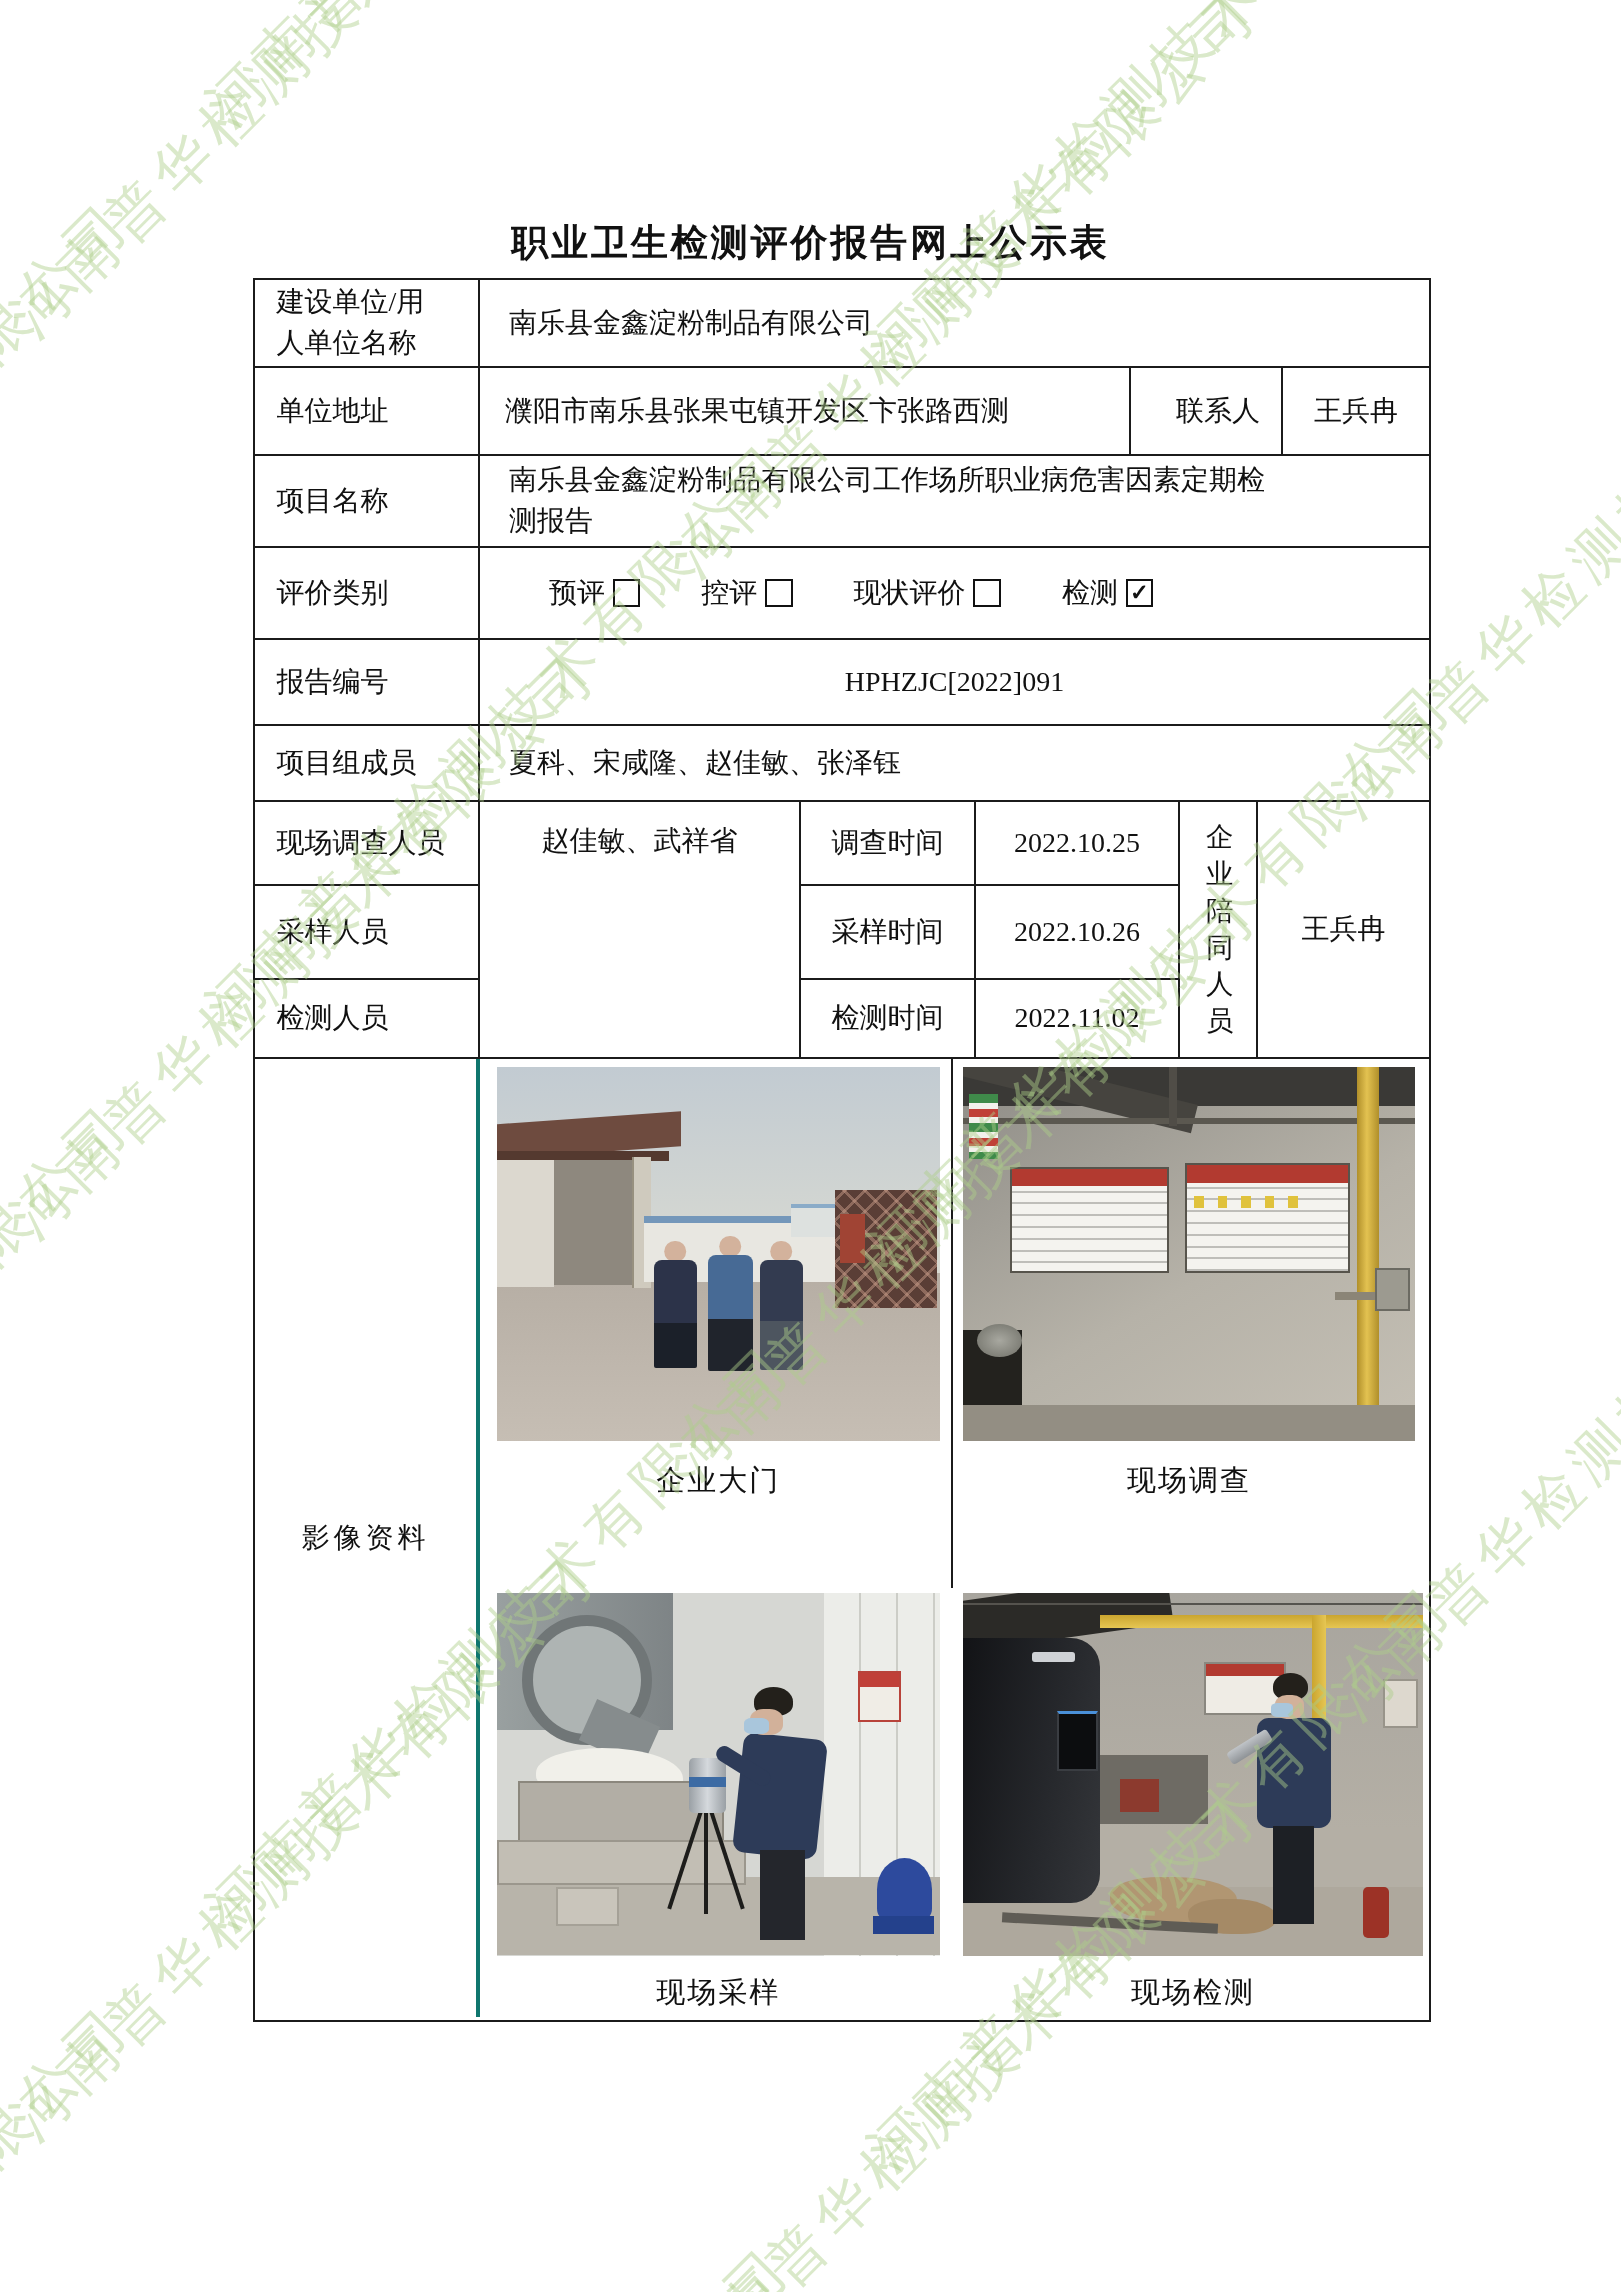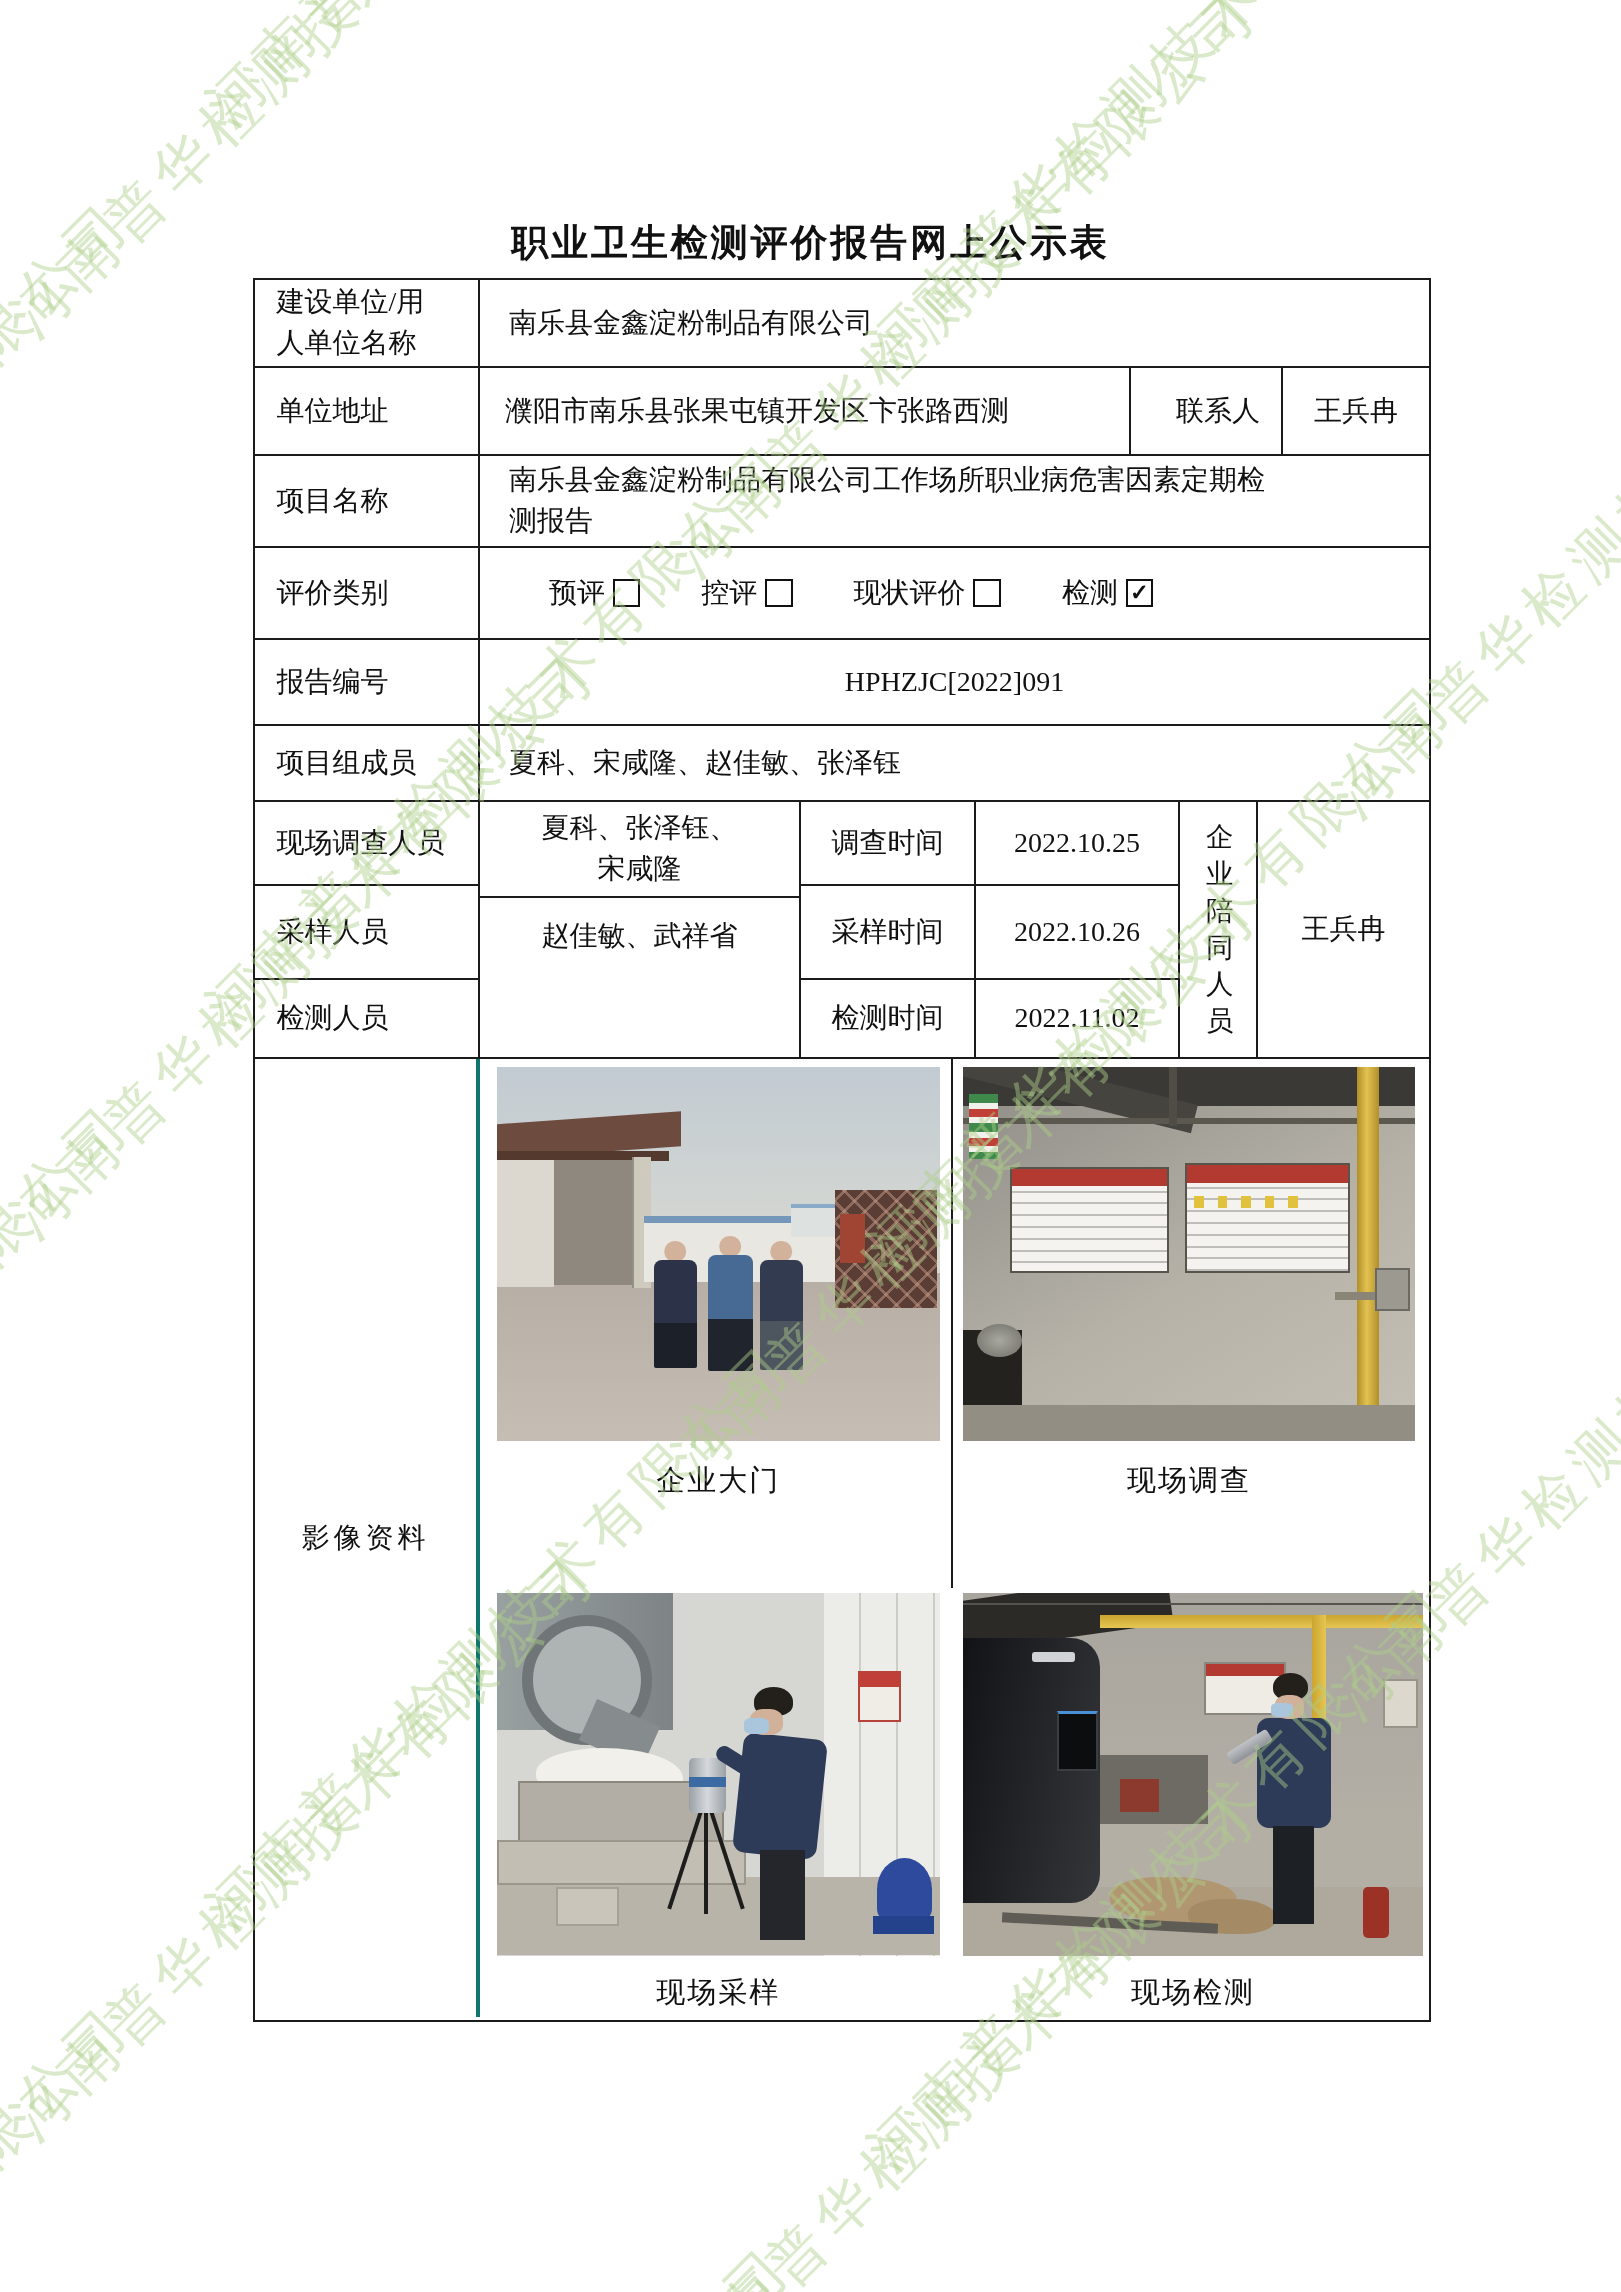--- a/index.html
+++ b/index.html
@@ -245,22 +245,20 @@
       <div class="cell val">夏科、宋咸隆、赵佳敏、张泽钰</div>
     </div>
 
     <div class="trow pers">
       <div class="pcol pc-label">
         <div class="prow ph1">现场调查人员</div>
         <div class="prow ph2">采样人员</div>
         <div class="prow ph3">检测人员</div>
       </div>
       <div class="pcol pc-names">
-        <div class="prow ph2 preline">夏科、张泽钰、
-宋咸隆</div>
         <div class="prow ph3">赵佳敏、武祥省</div>
       </div>
       <div class="pcol pc-tlab">
         <div class="prow ph1">调查时间</div>
         <div class="prow ph2">采样时间</div>
         <div class="prow ph3">检测时间</div>
       </div>
       <div class="pcol pc-tval">
         <div class="prow ph1">2022.10.25</div>
         <div class="prow ph2">2022.10.26</div>

